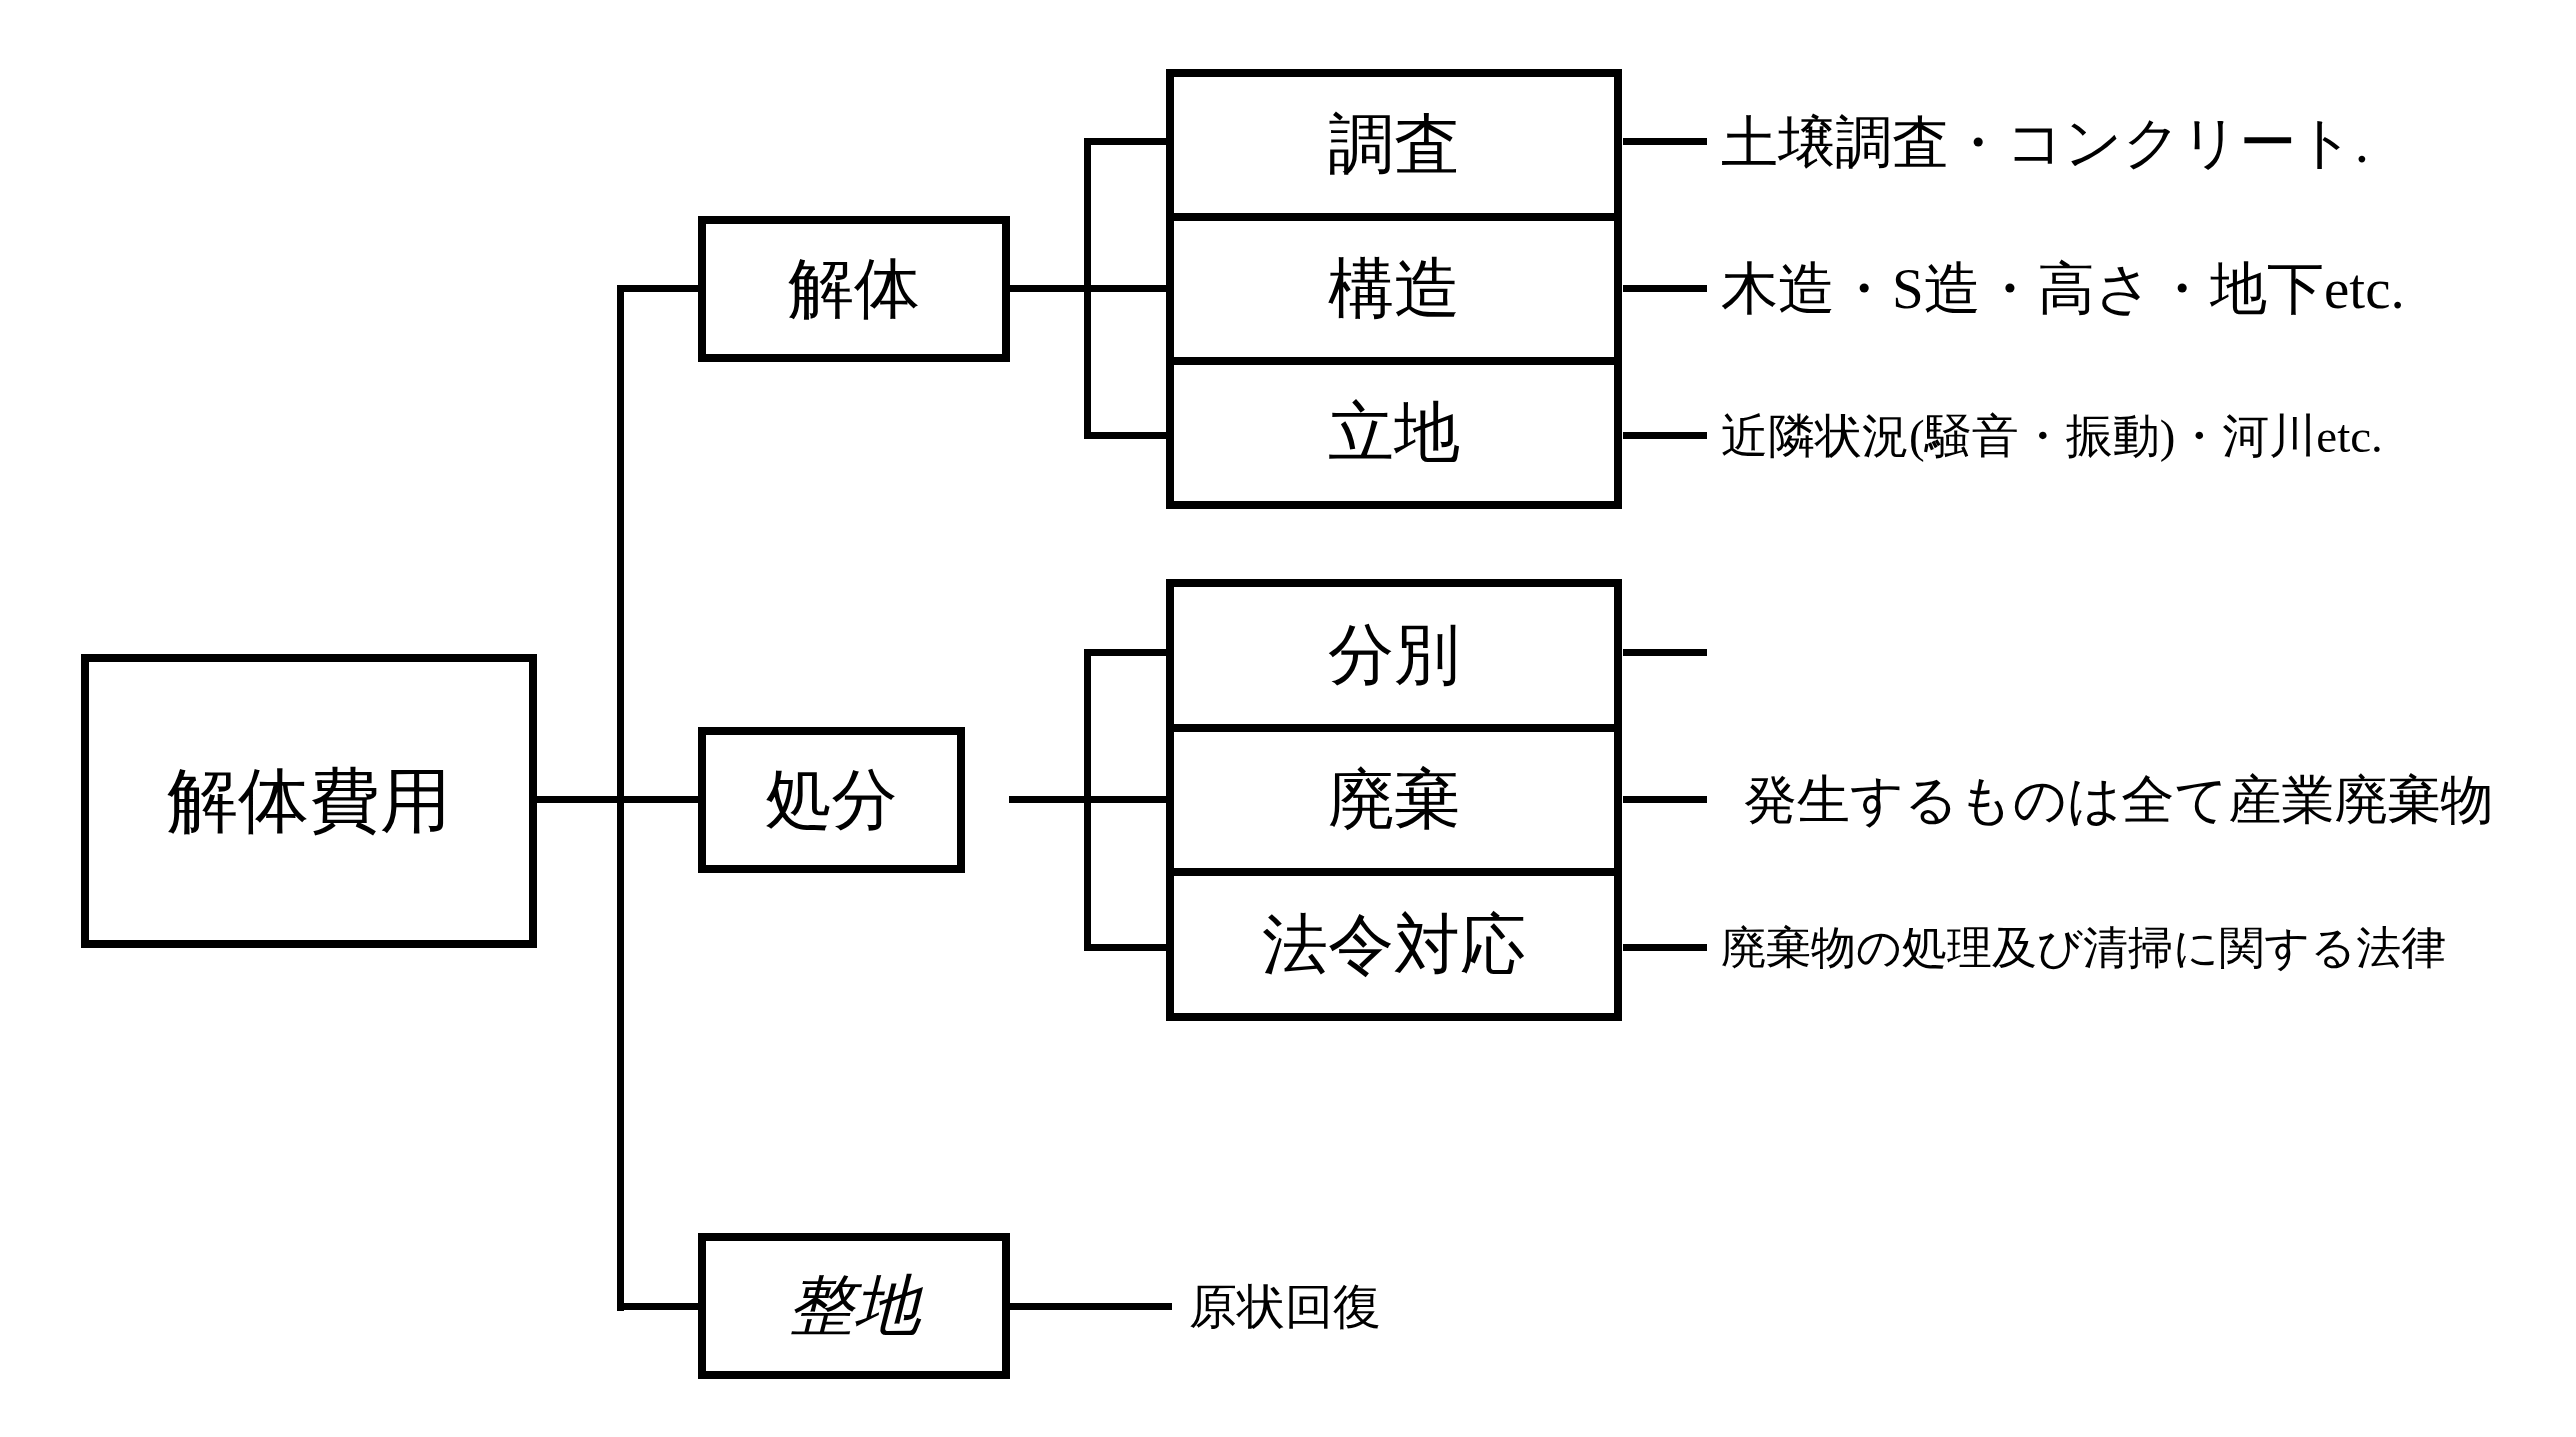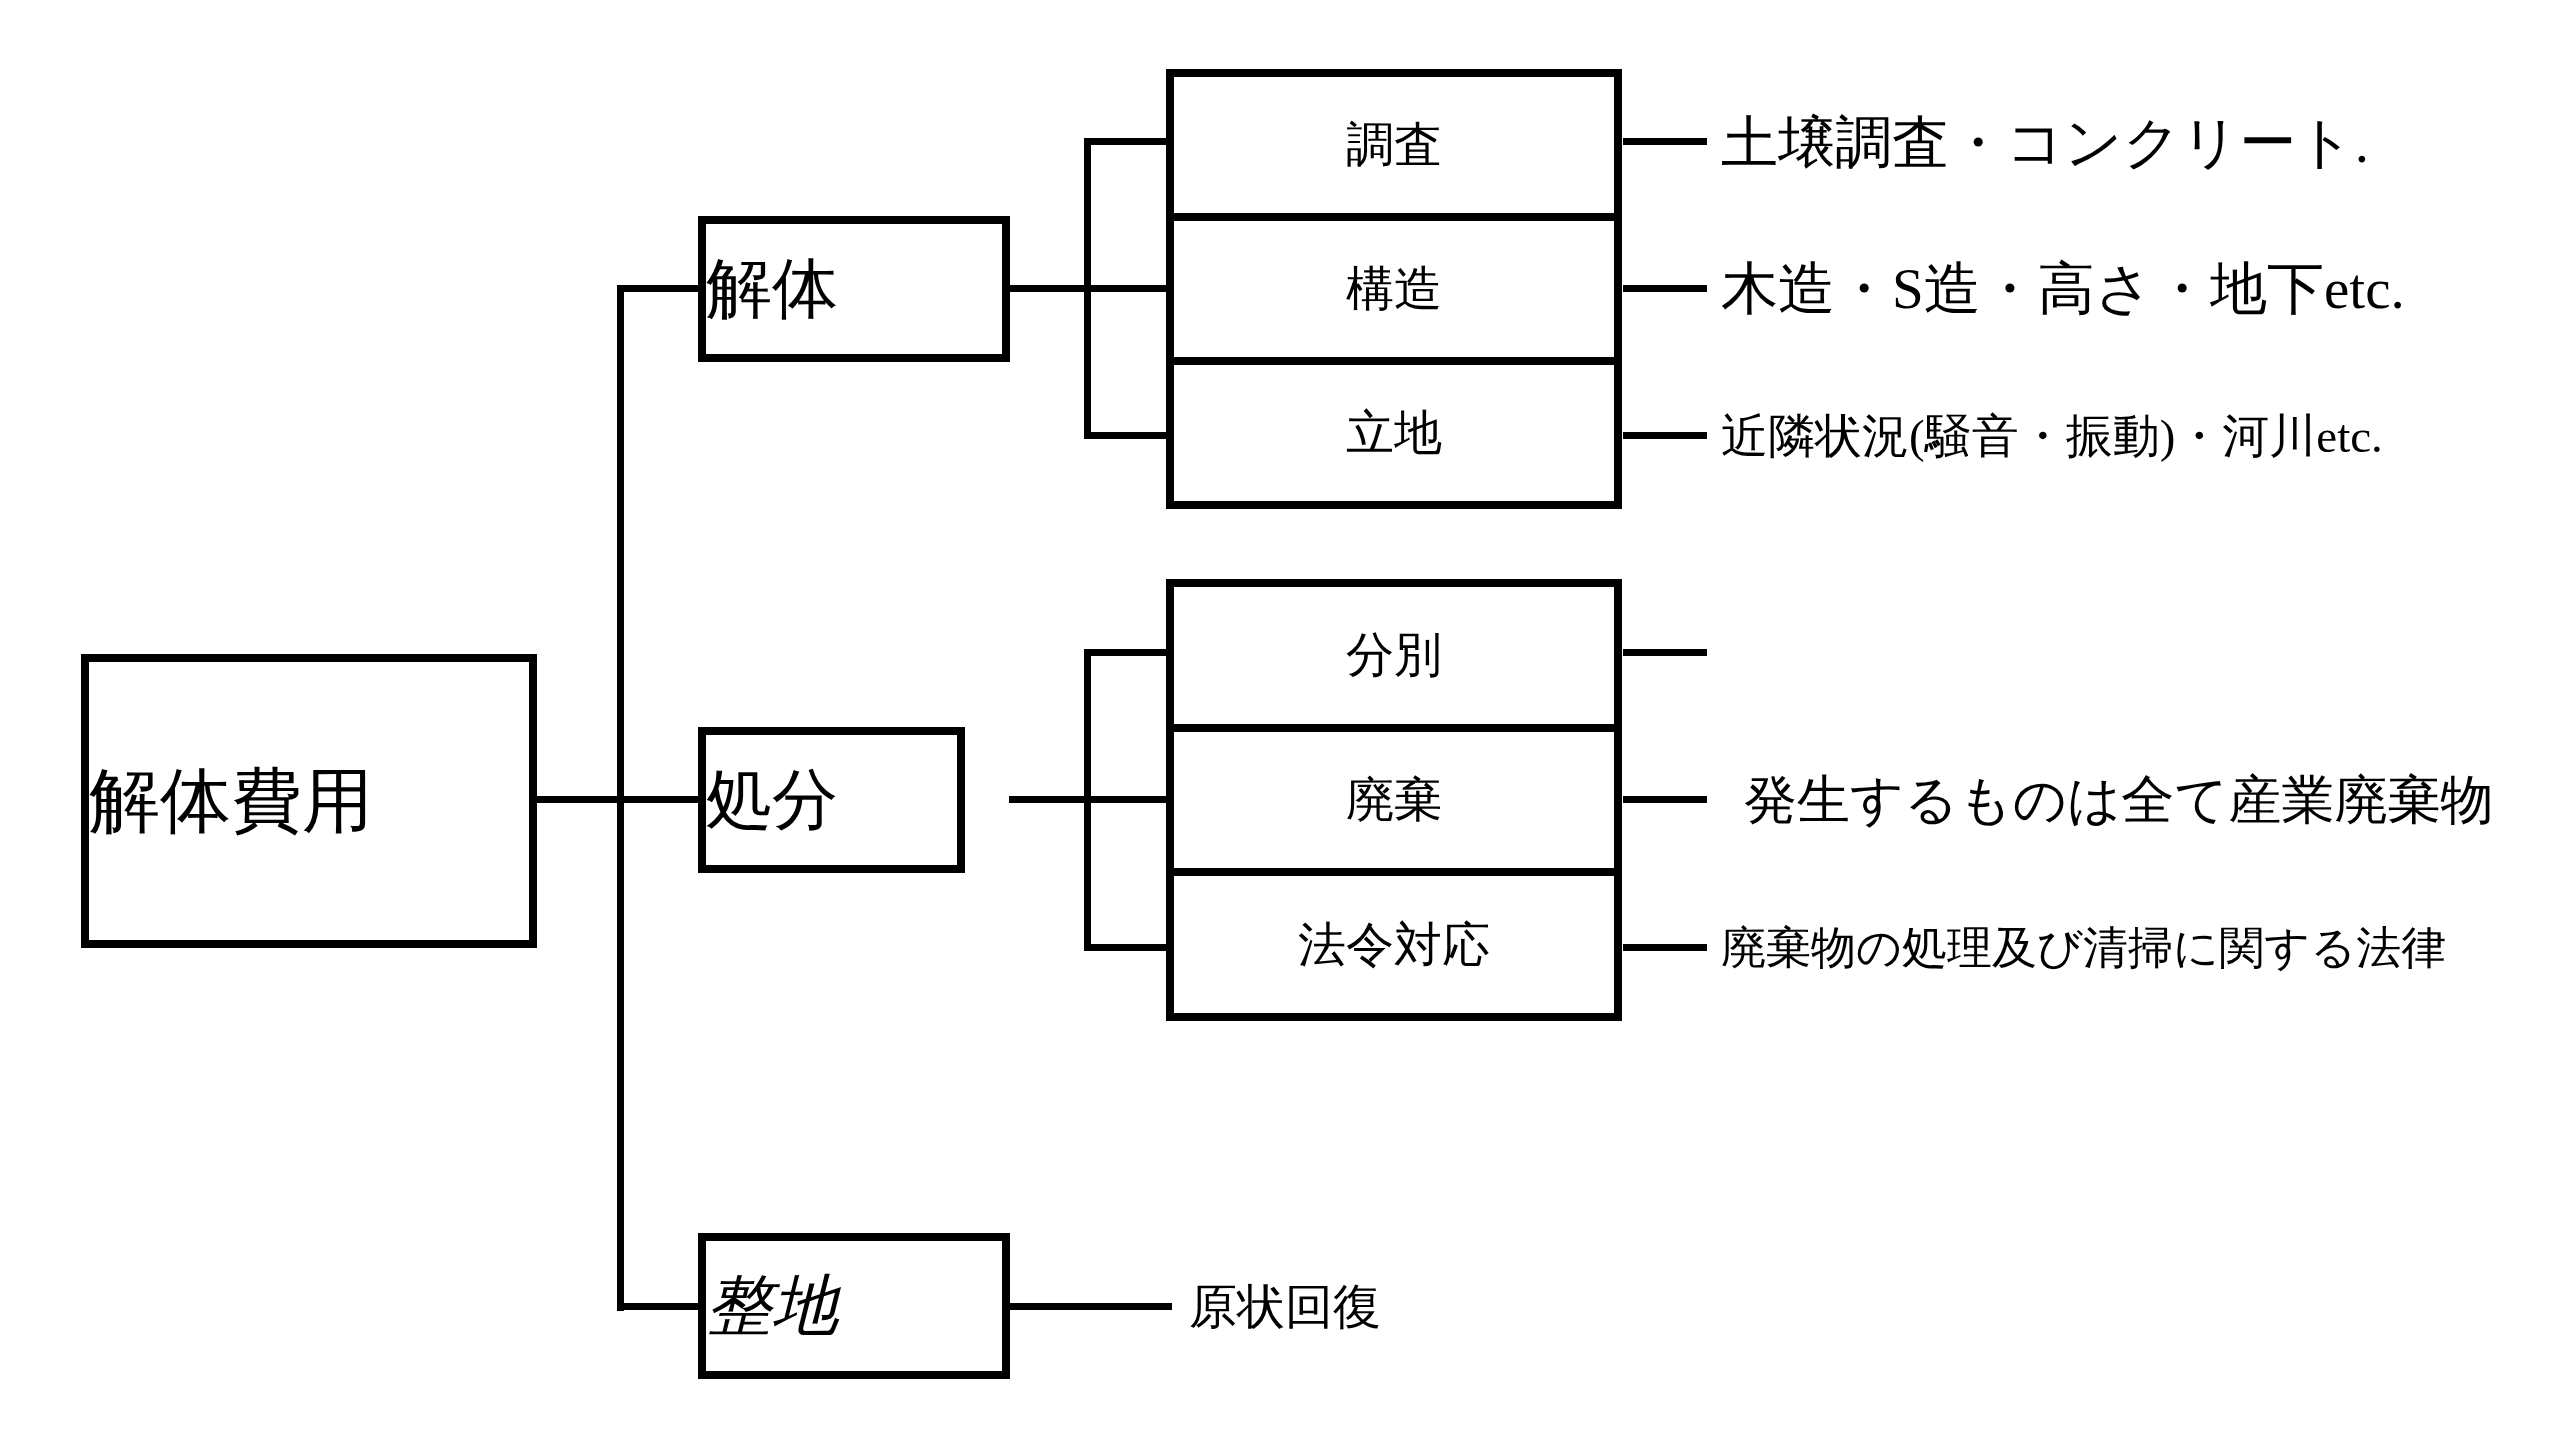--- a/index.html
+++ b/index.html
@@ -16,38 +16,39 @@
     color: #000000;
     overflow: hidden;
   }
   .node {
     position: absolute;
     box-sizing: border-box;
     border: 8.8px solid #000000;
     background: #ffffff;
     display: flex;
     align-items: center;
+    justify-content: center;
     text-align: center;
     line-height: 1;
   }
   .node-label { white-space: nowrap; }
   .stack {
     position: absolute;
     box-sizing: border-box;
     border: 8.8px solid #000000;
     background: #ffffff;
     display: flex;
     flex-direction: column;
   }
   .stack .row {
     flex: 1;
     display: flex;
     align-items: center;
     justify-content: center;
-    font-size: 48px;
+    font-size: 66px;
     line-height: 1;
     white-space: nowrap;
   }
   .stack .row + .row { border-top: 8.8px solid #000000; }
   .line {
     position: absolute;
     background: #000000;
   }
   .note {
     position: absolute;

